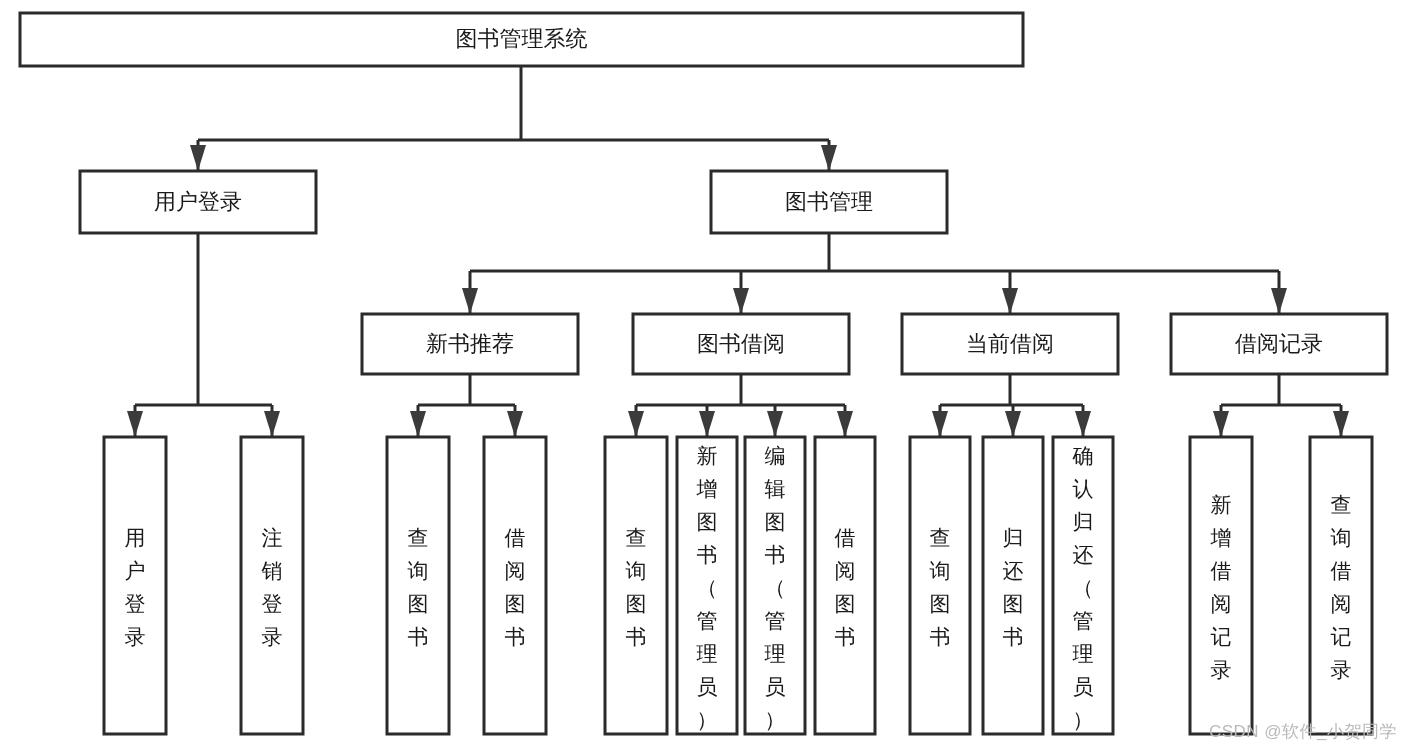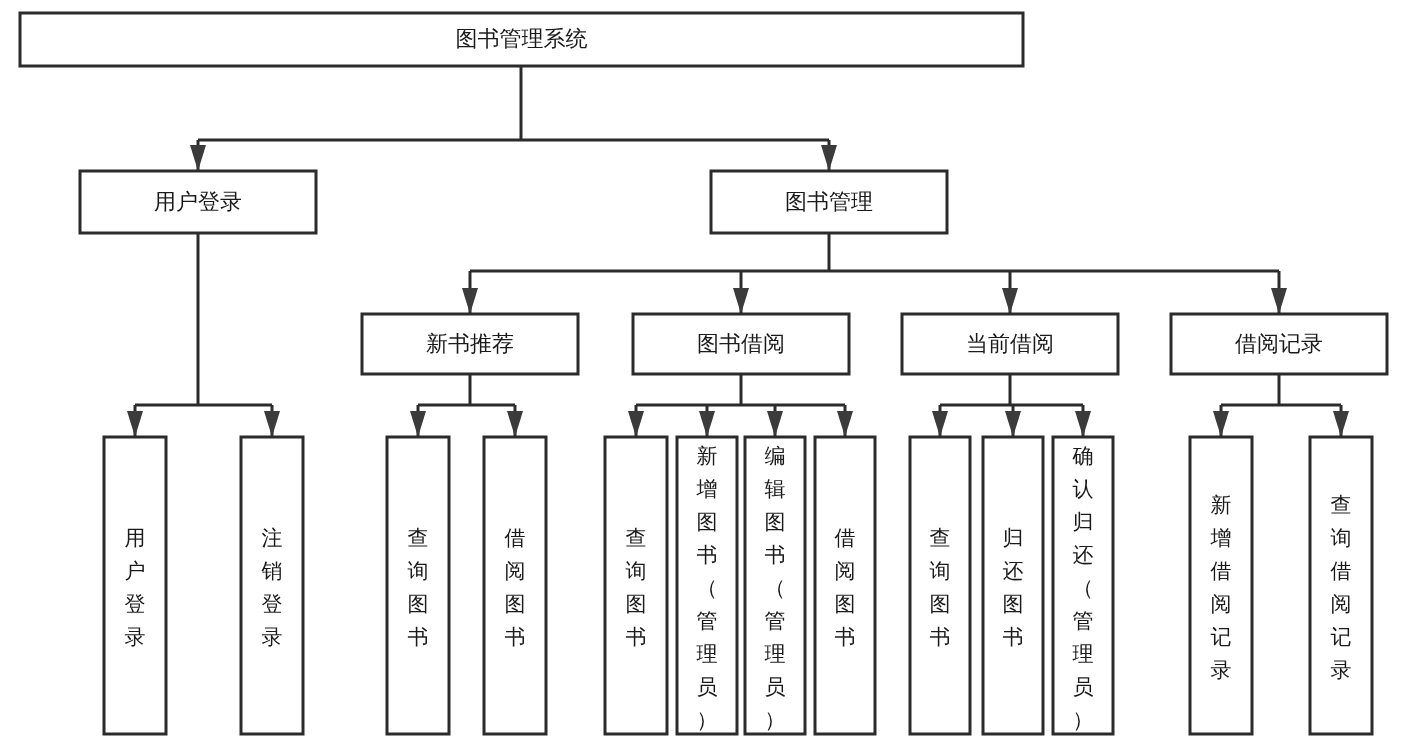--- a/index.html
+++ b/index.html
@@ -219,13 +219,14 @@
         <g>
           <rect x="1190" y="437" width="62" height="297" class="node-box"></rect>
           <text x="1221" y="512.24" class="node-label-v"><tspan x="1221" dy="0">新</tspan><tspan x="1221" dy="33">增</tspan><tspan x="1221" dy="33">借</tspan><tspan x="1221" dy="33">阅</tspan><tspan x="1221" dy="33">记</tspan><tspan x="1221" dy="33">录</tspan></text>
         </g>
         <g>
           <rect x="1310" y="437" width="62" height="297" class="node-box"></rect>
           <text x="1341" y="512.24" class="node-label-v"><tspan x="1341" dy="0">查</tspan><tspan x="1341" dy="33">询</tspan><tspan x="1341" dy="33">借</tspan><tspan x="1341" dy="33">阅</tspan><tspan x="1341" dy="33">记</tspan><tspan x="1341" dy="33">录</tspan></text>
         </g>
       </g>
   </svg>
+  <div class="watermark">CSDN @软件_小贺同学</div>
 </div>
 
 </body></html>

